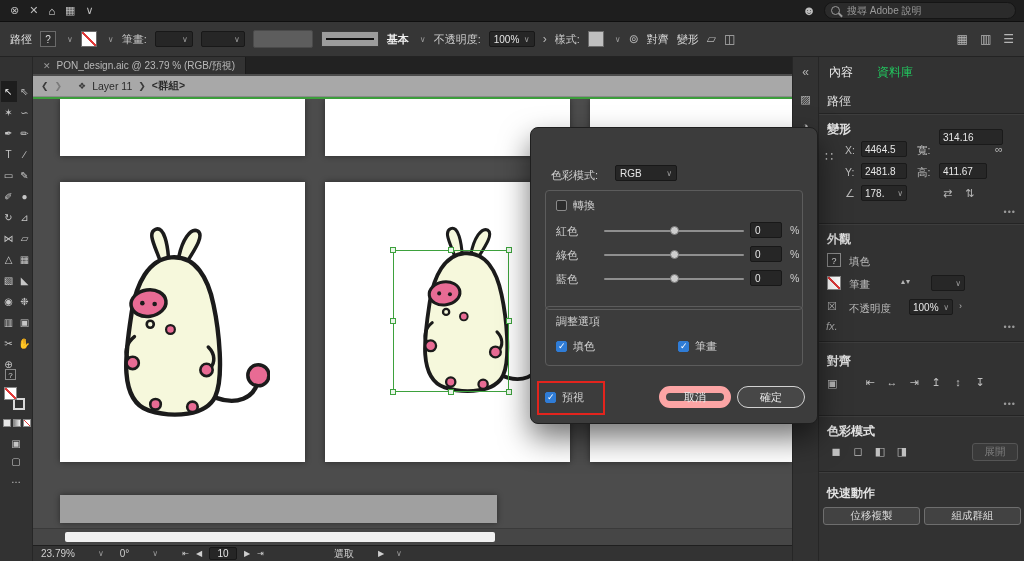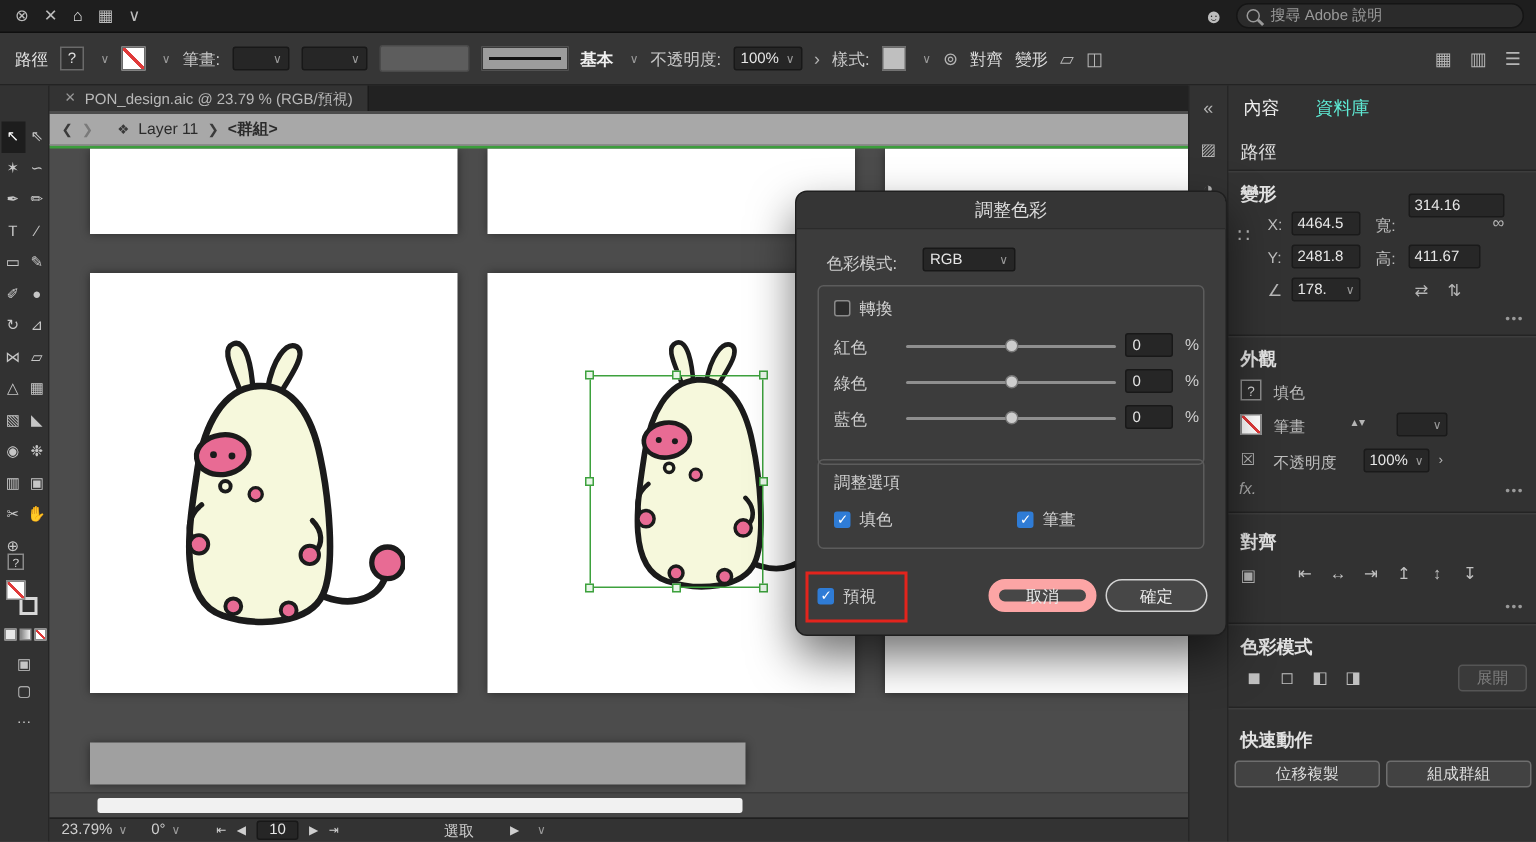--- a/index.html
+++ b/index.html
@@ -63,21 +63,21 @@
   .artboard{position:absolute;background:#fff;box-shadow:0 0 6px rgba(0,0,0,.45)}
   .partial{background:#a0a0a0}
   
   #selbox{position:absolute;left:360px;top:176px;width:114px;height:140px;border:1px solid #3da13d;z-index:5}
   .hd{position:absolute;width:6px;height:6px;background:#eaf6ea;border:1px solid #3da13d;box-sizing:border-box}
   
   #hscroll{position:absolute;left:33px;top:528px;width:759px;height:17px;background:#464646;border-top:1px solid #3a3a3a;box-sizing:border-box}
   #hthumb{position:absolute;left:32px;top:3px;width:430px;height:10px;background:#f1f1f1;border-radius:2px}
   #statusbar{position:absolute;left:33px;top:545px;width:759px;height:16px;background:#333;border-top:1px solid #1f1f1f;
              display:flex;align-items:center;font-size:10px;color:#cfcfcf;box-sizing:border-box}
-  .sbitem{display:inline-flex;align-items:center;gap:1px;white-space:nowrap}
+  .sbitem{display:inline-flex;align-items:center;gap:20px;white-space:nowrap}
   
   #rightdock{position:absolute;left:792px;top:57px;width:26px;height:504px;background:#323232;border-left:1px solid #262626;
              display:flex;flex-direction:column;align-items:center;gap:14px;padding-top:8px;box-sizing:border-box;color:#b5b5b5}
   #rightpanel{position:absolute;left:818px;top:57px;width:206px;height:504px;background:#323232;border-left:1px solid #262626;box-sizing:border-box}
   .ptab{font-size:12px}
   .pf{position:absolute;background:#272727;border:1px solid #1a1a1a;border-radius:2px;height:16px;box-sizing:border-box;
       display:flex;align-items:center;padding:0 3px;font-size:10px;color:#e8e8e8}
   .plbl{position:absolute;font-size:10.5px;color:#bdbdbd;white-space:nowrap}
   .picon{position:absolute;color:#b5b5b5;font-size:11px}
   .aicon{display:inline-block;width:22px;text-align:center;color:#c0c0c0;font-size:11px}
@@ -292,21 +292,21 @@
 </div>
 
 <div id="rightdock">
   <span style="font-size:12px">«</span>
   <span>▨</span>
   <span>◑</span>
 </div>
 
 <div id="rightpanel">
   <span class="ptab" style="position:absolute;left:10px;top:7px;color:#f0f0f0">內容</span>
-  <span class="ptab" style="position:absolute;left:58px;top:7px;color:#5eead4">資料庫</span>
+  <span class="ptab" style="position:absolute;left:58px;top:7px;color:#22c55e">資料庫</span>
 
   <span style="position:absolute;left:8px;top:36px;font-size:12px;color:#e0e0e0">路徑</span>
   <div class="sep" style="top:56px"></div>
 
   <span class="ptitle" style="top:64px">變形</span>
   <span class="picon" style="left:6px;top:92px;font-size:13px">∷</span>
   <span class="plbl" style="left:26px;top:87px">X:</span>
   <span class="pf" style="left:42px;top:84px;width:46px">4464.5</span>
   <span class="plbl" style="left:98px;top:87px">寬:</span>
   <span class="pf" style="left:120px;top:72px;width:64px">314.16</span>
@@ -355,21 +355,20 @@
   <span id="pf-row" style="position:absolute;left:6px;top:388px"><span class="aicon">◼</span><span class="aicon">◻</span><span class="aicon">◧</span><span class="aicon">◨</span></span>
   <div id="expandbtn" style="top:386px">展開</div>
   <div class="sep" style="top:414px"></div>
 
   <span class="ptitle" style="top:428px">快速動作</span>
   <div class="qbtn" style="left:4px;top:450px;width:97px">位移複製</div>
   <div class="qbtn" style="left:105px;top:450px;width:97px">組成群組</div>
 </div>
 
 <div id="dialog">
-  <div id="dlg-title">調整色彩</div>
   <span class="dlbl" style="left:20px;top:40px">色彩模式:</span>
   <span class="fld" style="position:absolute;left:84px;top:37px;width:62px">
     <span>RGB</span>
       <span class="dd" style="margin-left:auto">∨</span>
   </span>
 
   <div class="gbox" style="top:62px;height:120px">
     <div class="cbrow" style="left:10px;top:7px">
       <span class="cb"></span>
       <span>轉換</span>

